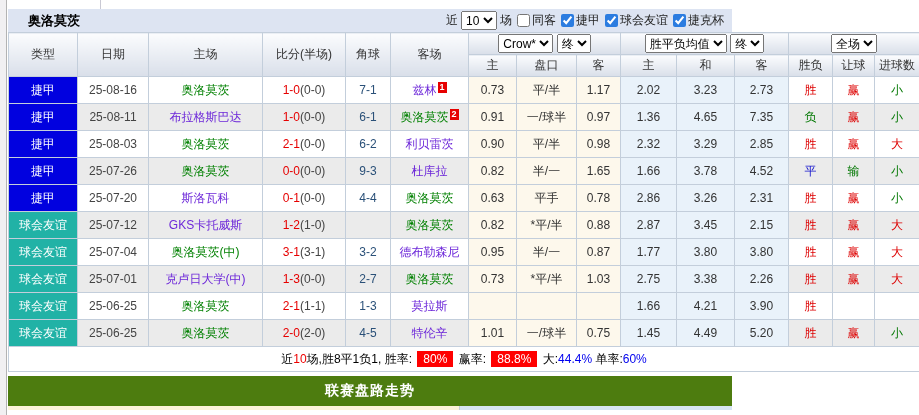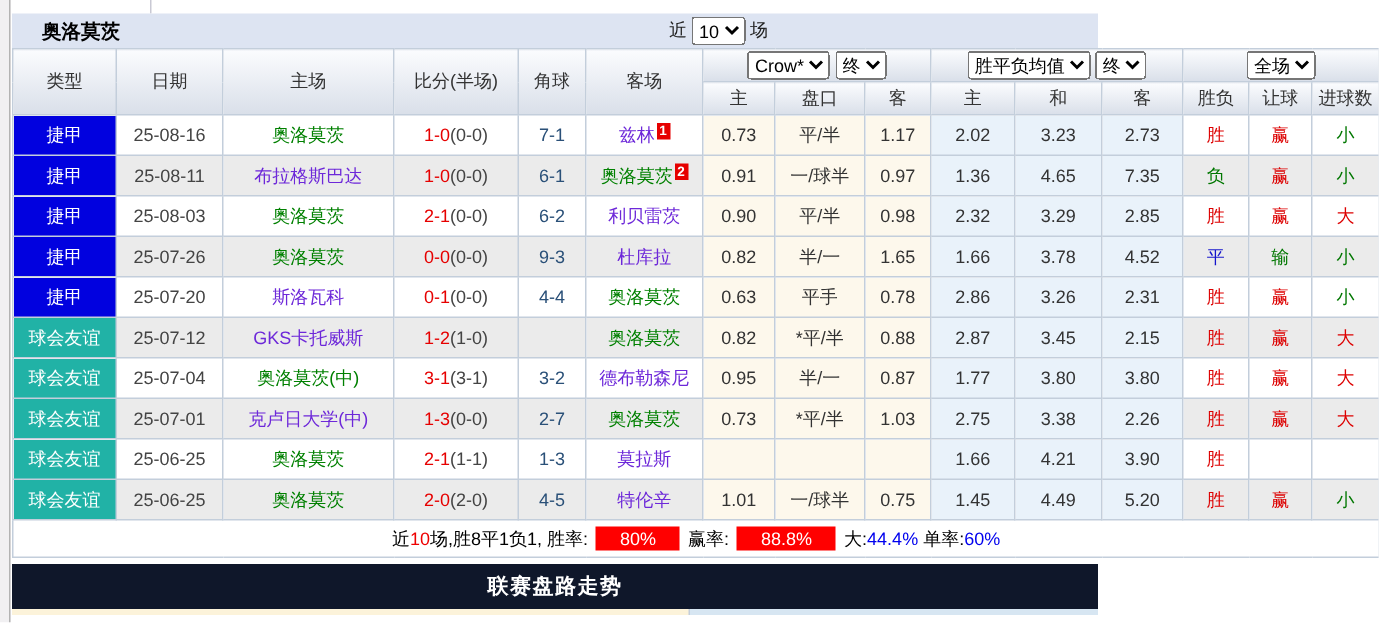--- a/index.html
+++ b/index.html
@@ -54,25 +54,25 @@
     display:inline-block; background:#e60000; color:#fff;
     font-size:9px; font-weight:bold; line-height:11px; height:11px; min-width:9px;
     padding:0 1px; margin-left:1px; vertical-align:4px;
   }
   td.res-cell { font-weight:bold; }
 
   
   td.summary { height:25px; font-size:12px; background:#fff; color:#000; }
   .sum-red { color:#ee0000; }
   .sum-blue { color:#0000ee; }
-  .sum-badge { background:#ff0000; color:#ffffff; padding:1px 16px; margin:0 2px; }
+  .sum-badge { background:#ff0000; color:#ffffff; padding:1px 6px; margin:0 2px; }
 
   .gap { height:4px; background:#fff; }
   .bluebar {
-    height:30px; background:#0f172a; color:#fff; font-weight:bold; font-size:14px;
+    height:30px; background:#4d7c0f; color:#fff; font-weight:bold; font-size:14px;
     display:flex; align-items:center; justify-content:center; letter-spacing:1px;
   }
   .partial { height:4px; display:flex; }
   .p-left { width:452px; background:#fcf3da; border-right:1px solid #c3cedb; }
   .p-right { flex:1; background:#d7e6f2; }
 </style>
 </head>
 <body>
 
 <div class="gutter"></div>
@@ -83,20 +83,33 @@
   </div>
 
   <div class="titlebar">
     <span class="title">奥洛莫茨</span>
     <span class="controls">
       <span>近</span>
       <select>
         <option>10</option>
       </select>
       <span>场</span>
+      <span><label class="filter">
+            <input type="checkbox" style="">
+            <span>同客</span>
+          </label><label class="filter">
+            <input type="checkbox" checked="" style="">
+            <span>捷甲</span>
+          </label><label class="filter">
+            <input type="checkbox" checked="" style="">
+            <span>球会友谊</span>
+          </label><label class="filter">
+            <input type="checkbox" checked="" style="">
+            <span>捷克杯</span>
+          </label></span>
     </span>
   </div>
 
   <table class="grid">
     <colgroup>
       <col style="width:69px">
         <col style="width:71px">
         <col style="width:114px">
       <col style="width:83px">
         <col style="width:45px">

